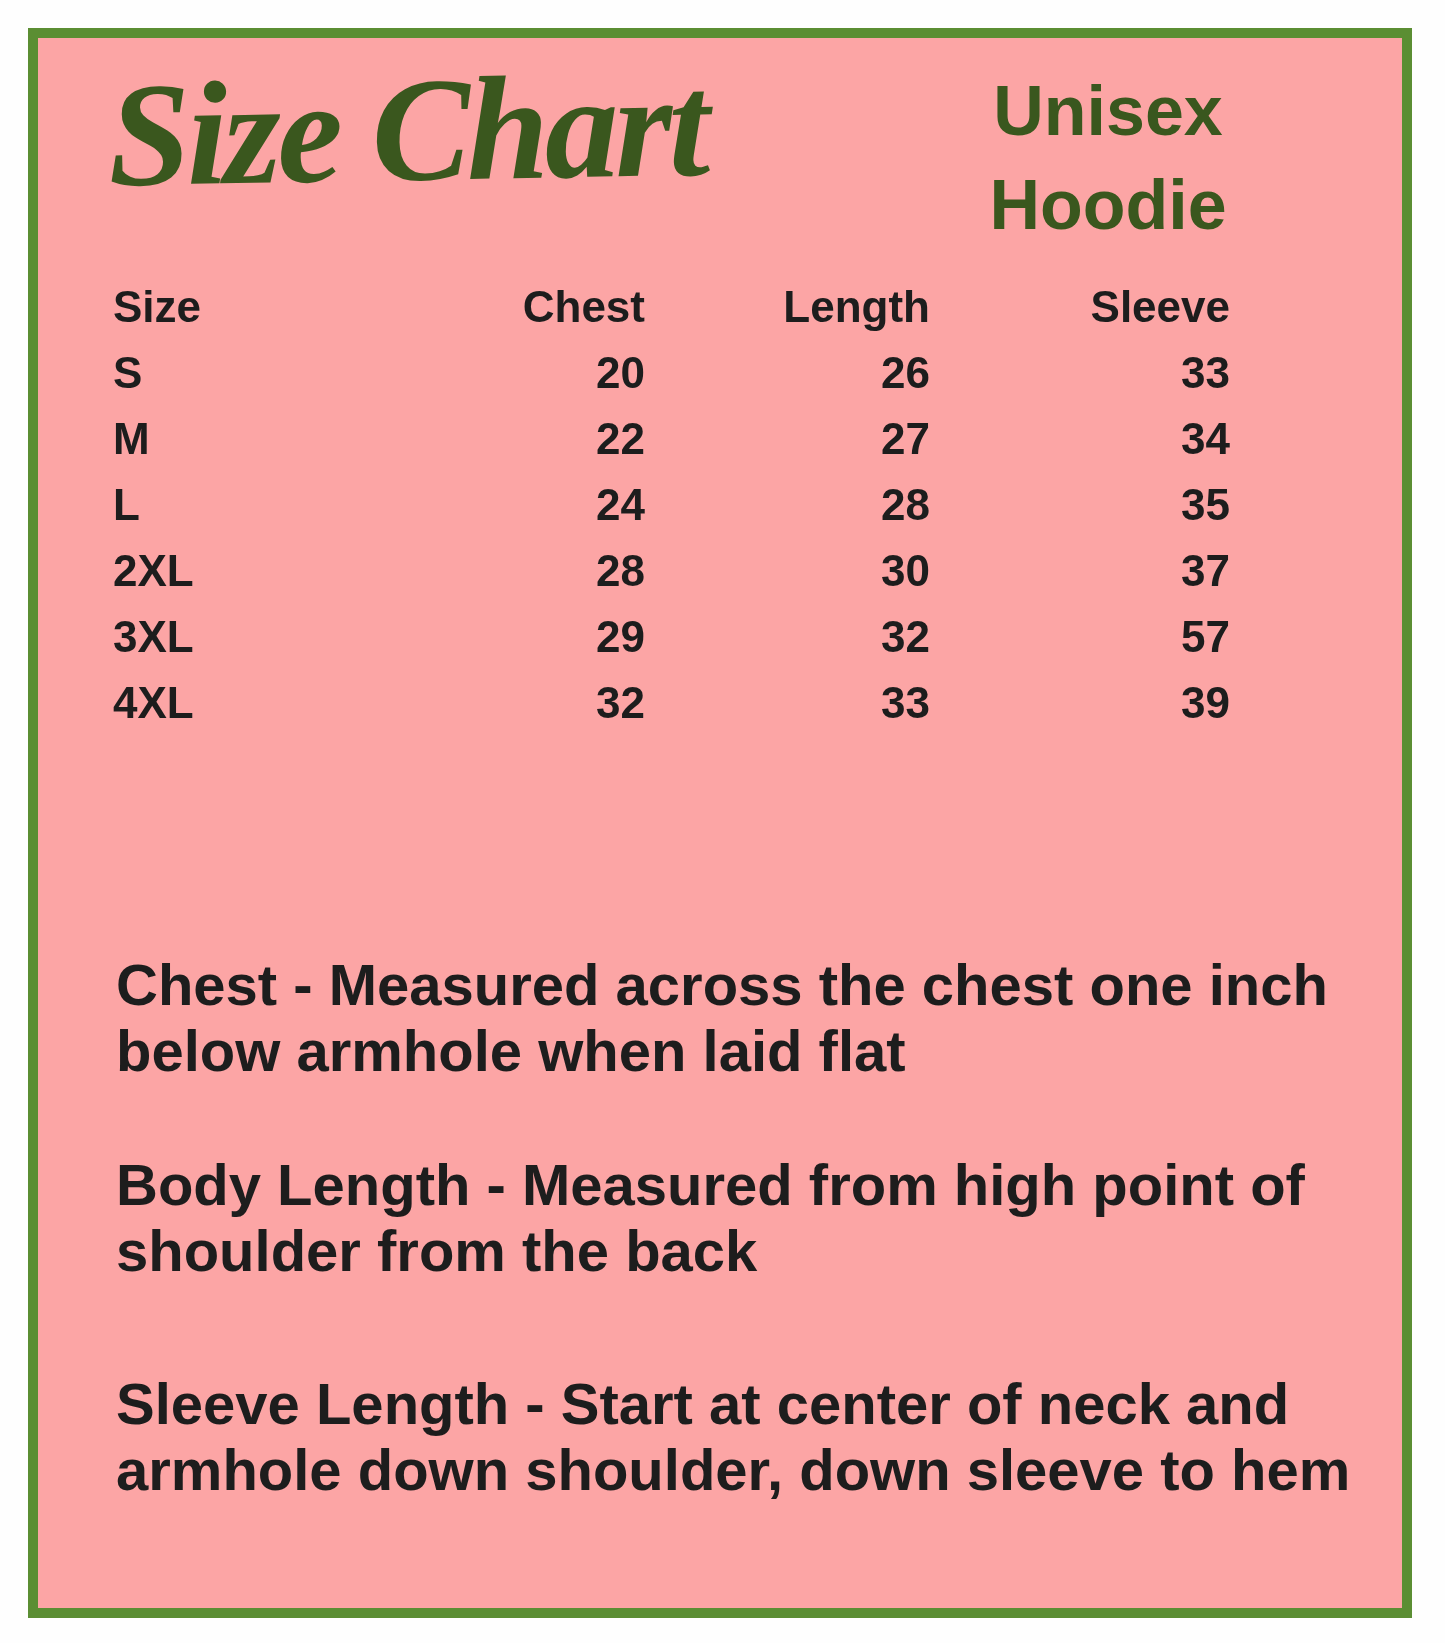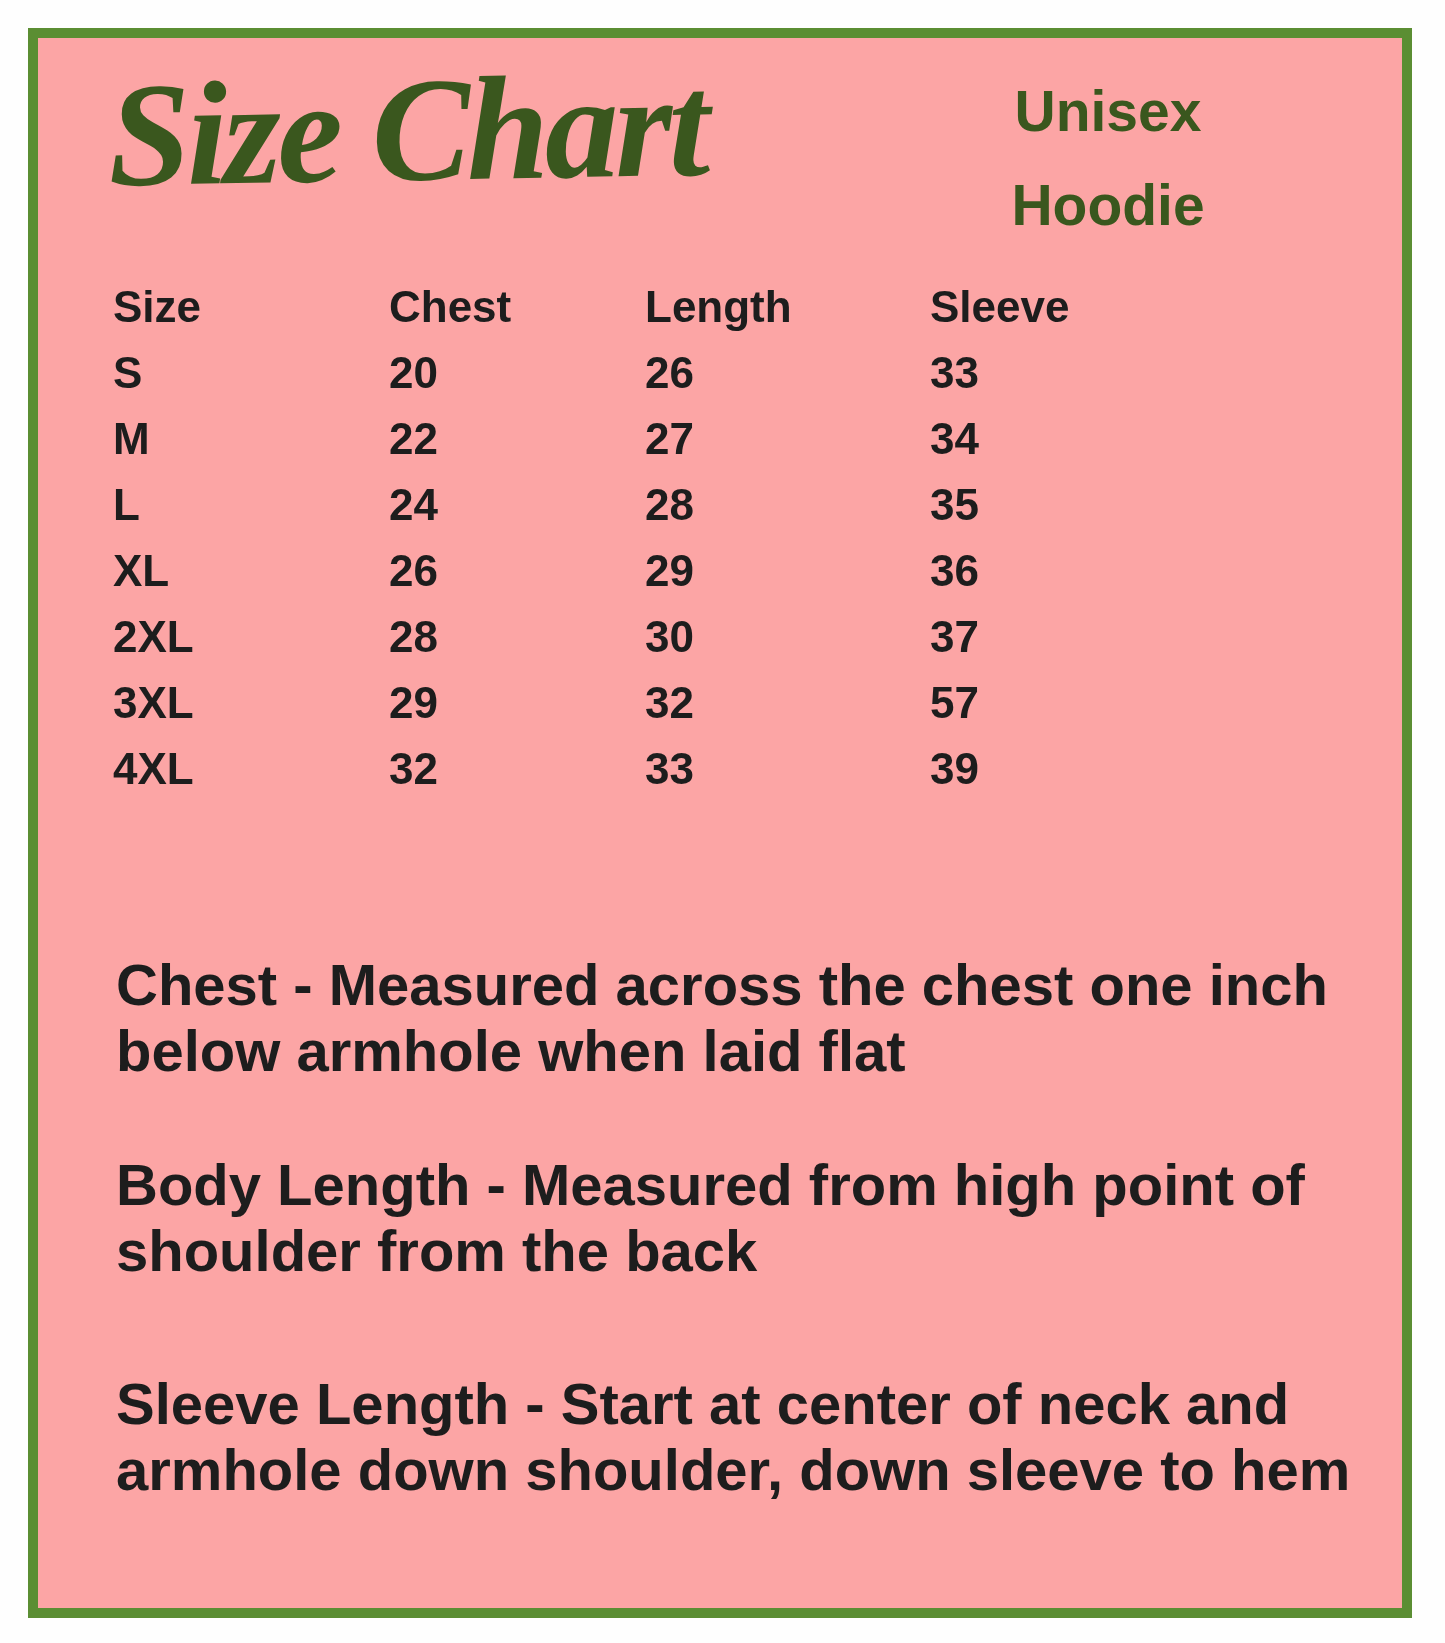--- a/index.html
+++ b/index.html
@@ -41,39 +41,39 @@
     transform: rotate(-1deg);
     white-space: nowrap;
   }
   .subtitle {
     position: absolute;
     left: 915px;
     top: 26px;
     width: 310px;
     text-align: center;
     font-weight: 700;
-    font-size: 57px;
+    font-size: 70px;
     line-height: 94px;
     color: var(--heading-green, #3a571e);
   }
   .size-table {
     position: absolute;
     left: 75px;
     top: 236px;
     border-collapse: collapse;
     table-layout: fixed;
     font-weight: 700;
     font-size: 44px;
     line-height: 66px;
     color: var(--text-dark, #1d1d1d);
   }
   .size-table td, .size-table th {
     padding: 0;
     margin: 0;
-    text-align: left;
+    text-align: right;
     font-weight: 700;
     white-space: nowrap;
   }
   .size-table .col-size { width: 276px; text-align: left; }
   .size-table .col-chest { width: 256px; }
   .size-table .col-length { width: 285px; }
   .size-table .col-sleeve { width: 300px; }
   .note {
     position: absolute;
     left: 78px;
@@ -122,26 +122,20 @@
           <td class="col-length">27</td>
           <td class="col-sleeve">34</td>
         </tr>
         <tr>
           <td class="col-size">L</td>
           <td class="col-chest">24</td>
           <td class="col-length">28</td>
           <td class="col-sleeve">35</td>
         </tr>
         <tr>
-          <td class="col-size">XL</td>
-          <td class="col-chest">26</td>
-          <td class="col-length">29</td>
-          <td class="col-sleeve">36</td>
-        </tr>
-        <tr>
           <td class="col-size">2XL</td>
           <td class="col-chest">28</td>
           <td class="col-length">30</td>
           <td class="col-sleeve">37</td>
         </tr>
         <tr>
           <td class="col-size">3XL</td>
           <td class="col-chest">29</td>
           <td class="col-length">32</td>
           <td class="col-sleeve">57</td>

